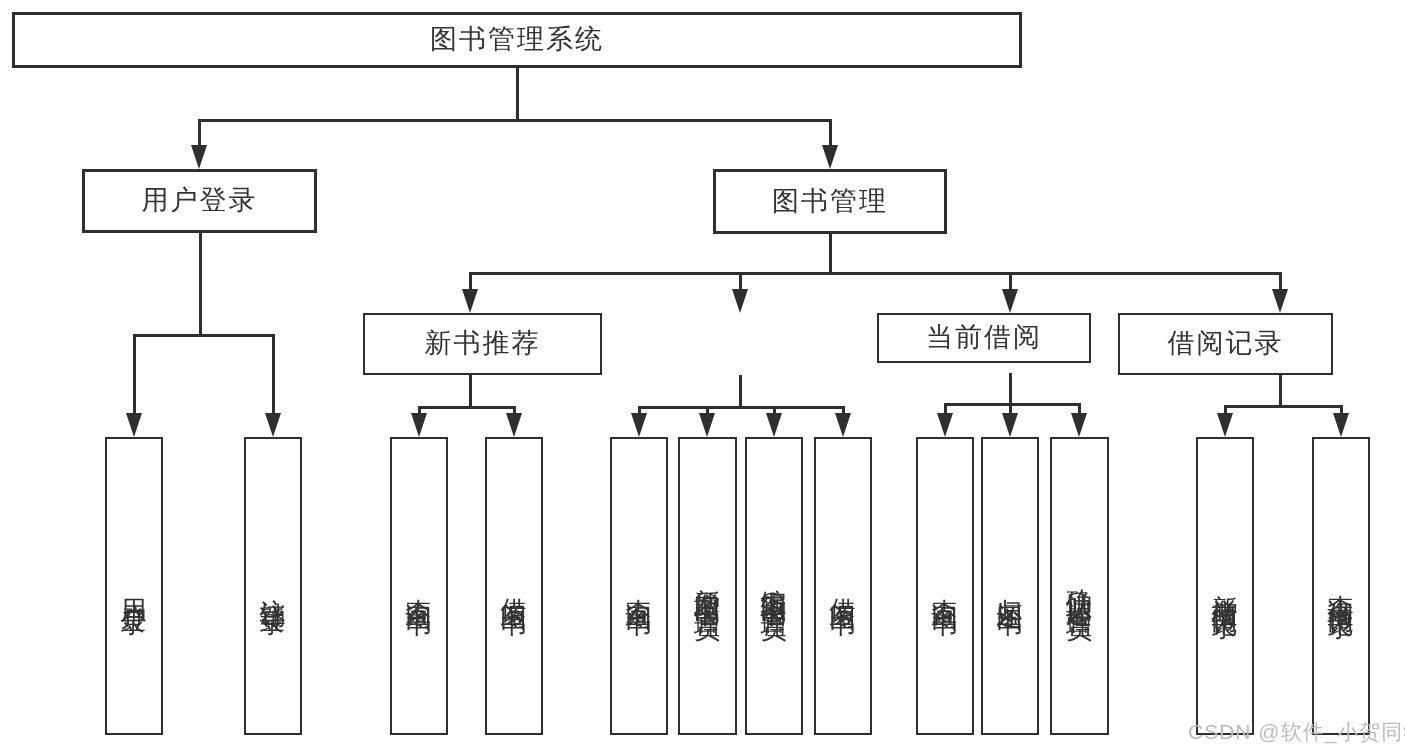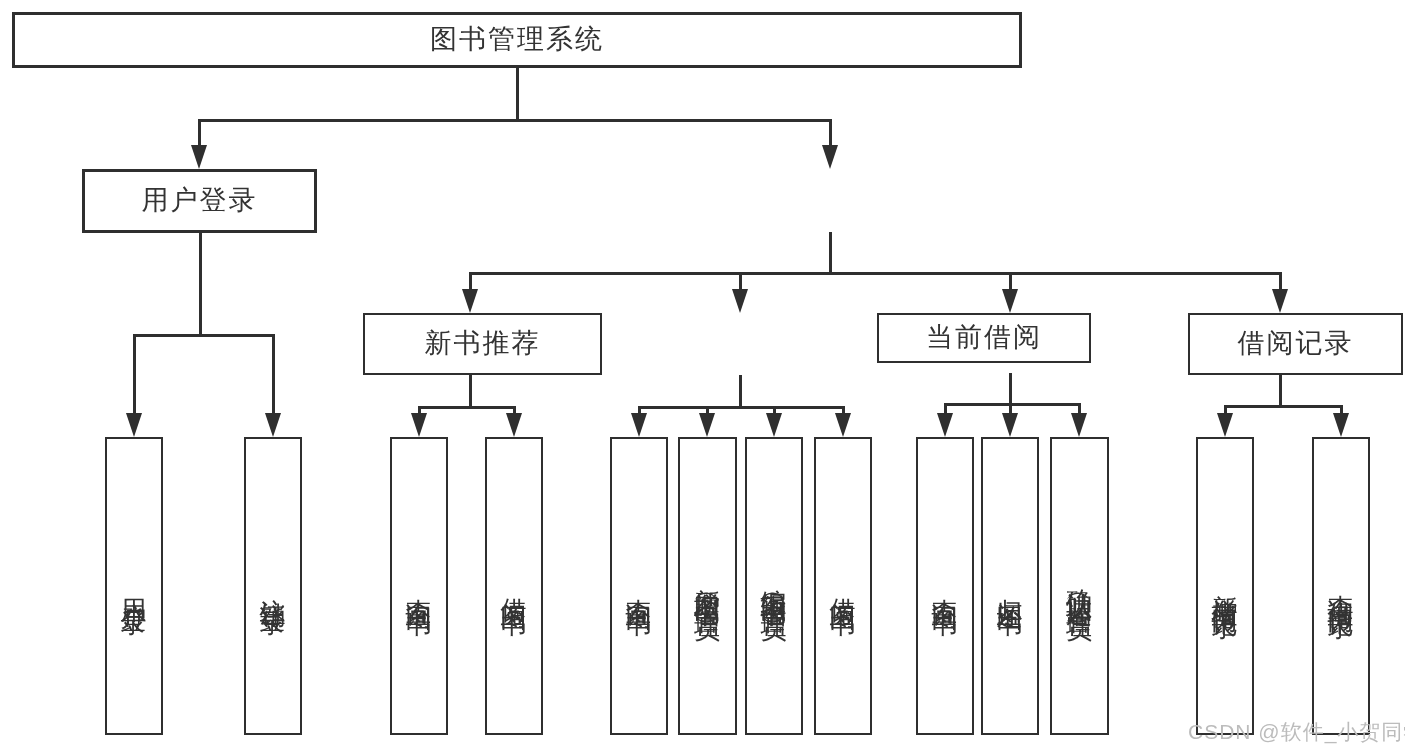--- a/index.html
+++ b/index.html
@@ -73,20 +73,23 @@
   <div class="v" style="left:515.5px;top:66px;height:54px"></div>
   <div class="h" style="left:197.5px;top:118.5px;width:634px"></div>
   <div class="v" style="left:197.5px;top:118.5px;height:32px"></div>
   <div class="a" style="left:191px;top:145px"></div>
   <div class="v" style="left:828.5px;top:118.5px;height:32px"></div>
   <div class="a" style="left:822px;top:145px"></div>
 
   <div class="box lv2" style="left:82px;top:169px;width:235px;height:64px">
     <span class="lbl">用户登录</span>
   </div>
+  <div class="box lv2" style="left:713px;top:169px;width:234px;height:65px">
+    <span class="lbl">图书管理</span>
+  </div>
 
   <div class="v" style="left:198.5px;top:231px;height:104px"></div>
   <div class="h" style="left:132.5px;top:333.5px;width:142px"></div>
   <div class="v" style="left:132.5px;top:333.5px;height:84px"></div>
   <div class="a" style="left:126px;top:413px"></div>
   <div class="v" style="left:271.5px;top:333.5px;height:84px"></div>
   <div class="a" style="left:265px;top:413px"></div>
 
   <div class="v" style="left:828.5px;top:232px;height:42px"></div>
   <div class="h" style="left:468.5px;top:271.5px;width:813px"></div>
@@ -98,21 +101,21 @@
   <div class="a" style="left:1002px;top:289px"></div>
   <div class="v" style="left:1278.5px;top:271.5px;height:20px"></div>
   <div class="a" style="left:1272px;top:289px"></div>
 
   <div class="box lv3" style="left:363px;top:313px;width:239px;height:62px">
     <span class="lbl">新书推荐</span>
   </div>
   <div class="box lv3" style="left:877px;top:313px;width:214px;height:50px">
     <span class="lbl">当前借阅</span>
   </div>
-  <div class="box lv3" style="left:1188px;top:313px;width:215px;height:62px">
+  <div class="box lv3" style="left:1118px;top:313px;width:215px;height:62px">
     <span class="lbl">借阅记录</span>
   </div>
 
   <div class="v" style="left:468.5px;top:373px;height:35px"></div>
   <div class="h" style="left:417.5px;top:405.5px;width:98px"></div>
   <div class="v" style="left:417.5px;top:405.5px;height:10px"></div>
   <div class="a" style="left:411px;top:413px"></div>
   <div class="v" style="left:512.5px;top:405.5px;height:10px"></div>
   <div class="a" style="left:506px;top:413px"></div>
 

